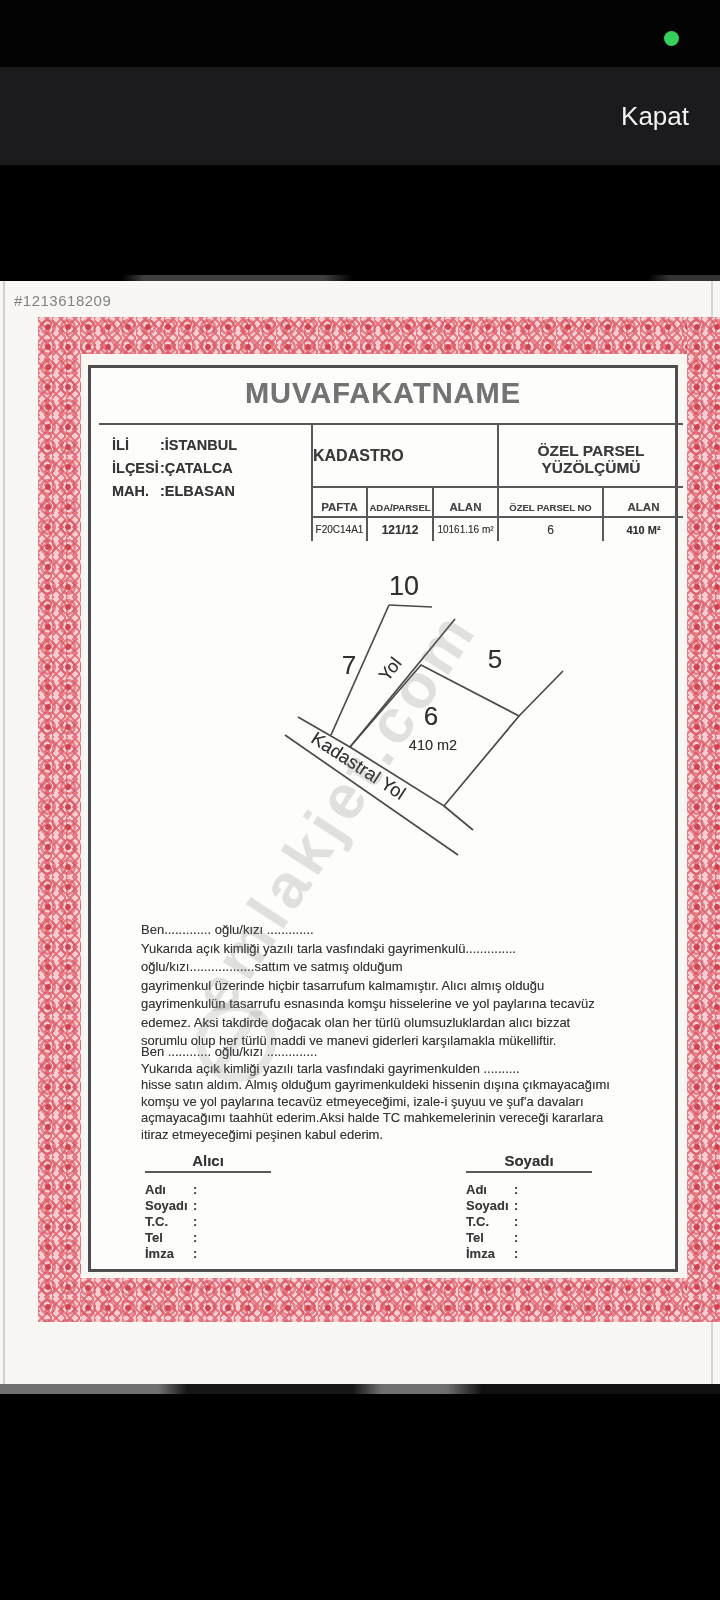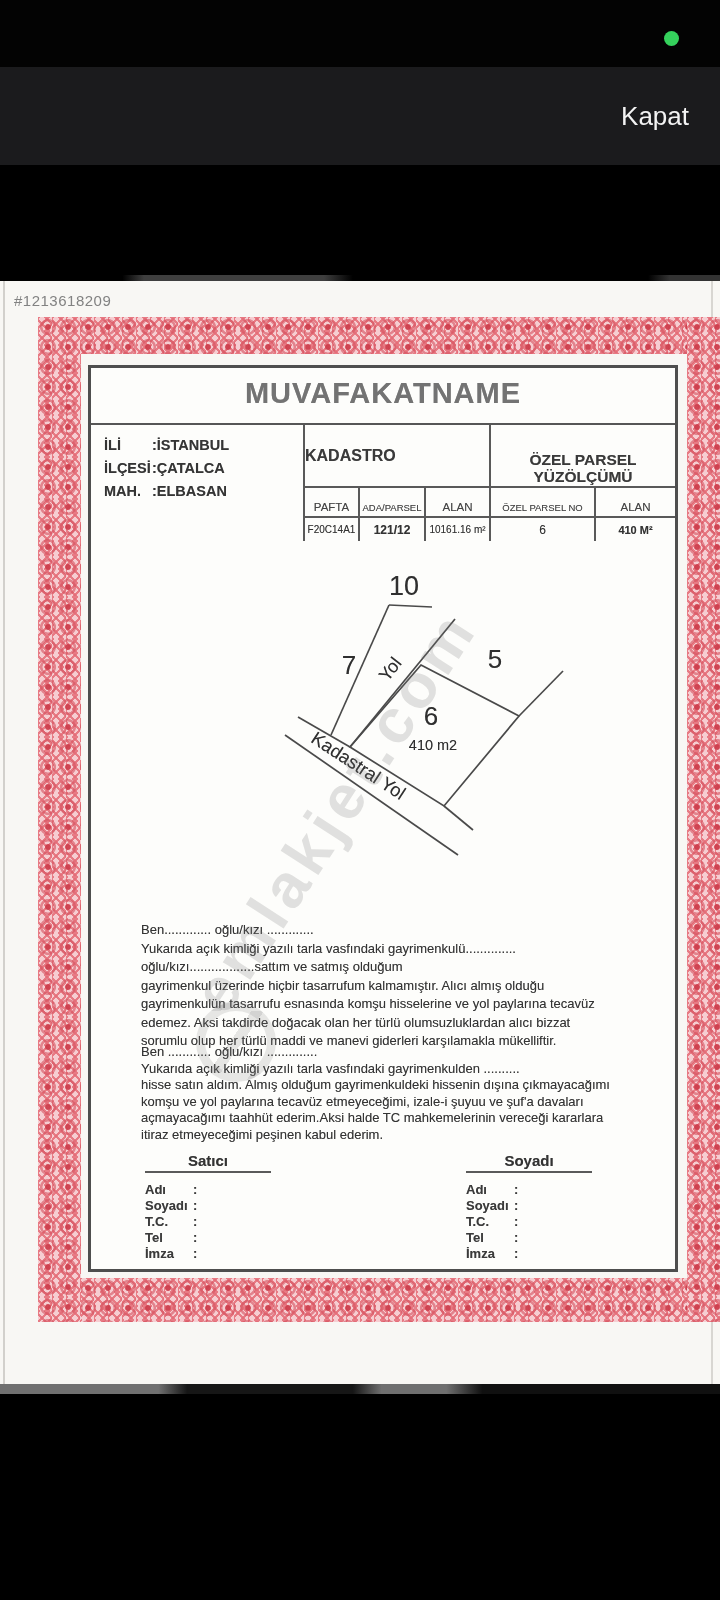--- a/index.html
+++ b/index.html
@@ -43,31 +43,31 @@
 
   
   .doc-frame { position:absolute; left:88px; top:365px; width:590px; height:907px;
     border:3px solid #4e4e4e; box-sizing:border-box; background:#fdfdfb; color:#333;
     text-shadow:0 0 .5px rgba(60,60,60,.45); }
   .doc-frame * { box-sizing:border-box; }
   .doc-title { position:absolute; left:0; top:9px; width:584px; text-align:center;
     font-size:29px; font-weight:600; letter-spacing:1px; color:#737373; }
 
   
-  .tbl { position:absolute; left:0; top:55px; width:584px; height:116px; border-top:2px solid #565656; }
+  .tbl { position:absolute; left:8px; top:55px; width:584px; height:116px; border-top:2px solid #565656; }
   .cell { position:absolute; border-color:#595959; color:#3a3a3a; }
   .loc-cell { left:0; top:0; width:214px; height:116px; border-right:2px solid #595959; padding:9px 0 0 13px; }
   .loc-row { display:flex; font-size:14.5px; font-weight:600; line-height:23px; color:#353535; }
   .loc-label { width:48px; }
   .kad-head { left:214px; top:0; width:186px; height:61px; border-right:2px solid #595959;
     font-size:16px; font-weight:600; text-align:left; line-height:61px; }
   .ozel-head { left:400px; top:0; width:184px; height:61px; text-align:center;
-    font-size:15.5px; font-weight:600; line-height:17px; padding-top:26px; }
+    font-size:15.5px; font-weight:600; line-height:17px; padding-top:17px; }
   .sub { top:61px; height:40px; border-top:2px solid #595959; border-right:2px solid #595959;
-    text-align:center; font-weight:400; color:#454545; display:flex; align-items:center; justify-content:center; }
+    text-align:center; font-weight:700; color:#454545; display:flex; align-items:center; justify-content:center; }
   .val { top:91px; height:25px; border-top:2px solid #595959; border-right:2px solid #595959;
     text-align:center; color:#333; display:flex; align-items:center; justify-content:center; }
   .c-pafta { left:214px; width:55px; font-size:11.5px; }
   .c-ada   { left:269px; width:66px; font-size:9.5px;  }
   .c-alan1 { left:335px; width:65px; font-size:11.5px; }
   .c-no    { left:400px; width:105px; font-size:9.5px; }
   .c-alan2 { left:505px; width:79px; border-right:none; font-size:11.5px; }
   .v-pafta { left:214px; width:55px; font-size:10px; }
   .v-ada   { left:269px; width:66px; font-size:12px; font-weight:600; }
   .v-alan1 { left:335px; width:65px; font-size:10px; }
@@ -199,21 +199,21 @@
 gayrimenkulün tasarrufu esnasında komşu hisselerine ve yol paylarına tecavüz
 edemez. Aksi takdirde doğacak olan her türlü olumsuzluklardan alıcı bizzat
 sorumlu olup her türlü maddi ve manevi giderleri karşılamakla mükelliftir.</div>
     <div class="para para2">Ben ............ oğlu/kızı ..............
 Yukarıda açık kimliği yazılı tarla vasfındaki gayrimenkulden ..........
 hisse satın aldım. Almış olduğum gayrimenkuldeki hissenin dışına çıkmayacağımı
 komşu ve yol paylarına tecavüz etmeyeceğimi, izale-i şuyuu ve şuf'a davaları
 açmayacağımı taahhüt ederim.Aksi halde TC mahkemelerinin vereceği kararlara
 itiraz etmeyeceğimi peşinen kabul ederim.</div>
 
-    <div class="sig-title buyer-title">Satıcı</div>
+    <div class="sig-title buyer-title">Alıcı</div>
     <div class="sig-rule buyer-rule"></div>
     <div class="sig-title seller-title">Soyadı</div>
     <div class="sig-rule seller-rule"></div>
 
     <div class="sig-block buyer-block">
       <div class="sig-row">
           <span class="sig-label">Adı</span>
           <span>:</span>
         </div>
       <div class="sig-row">

